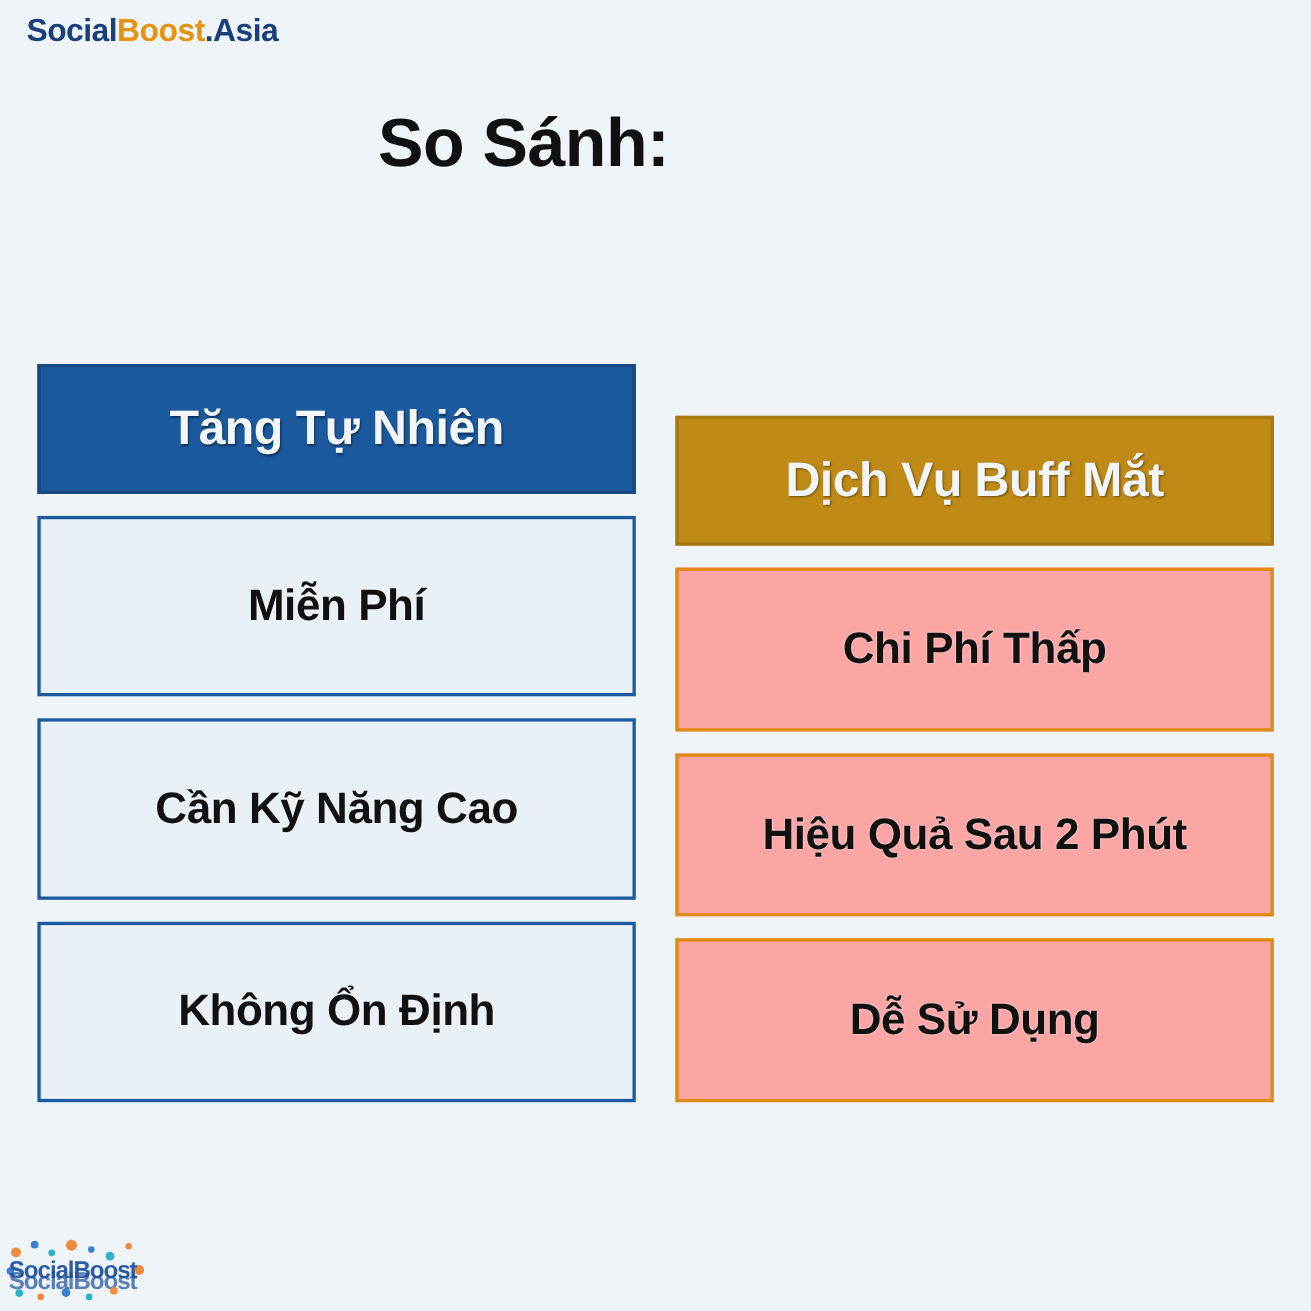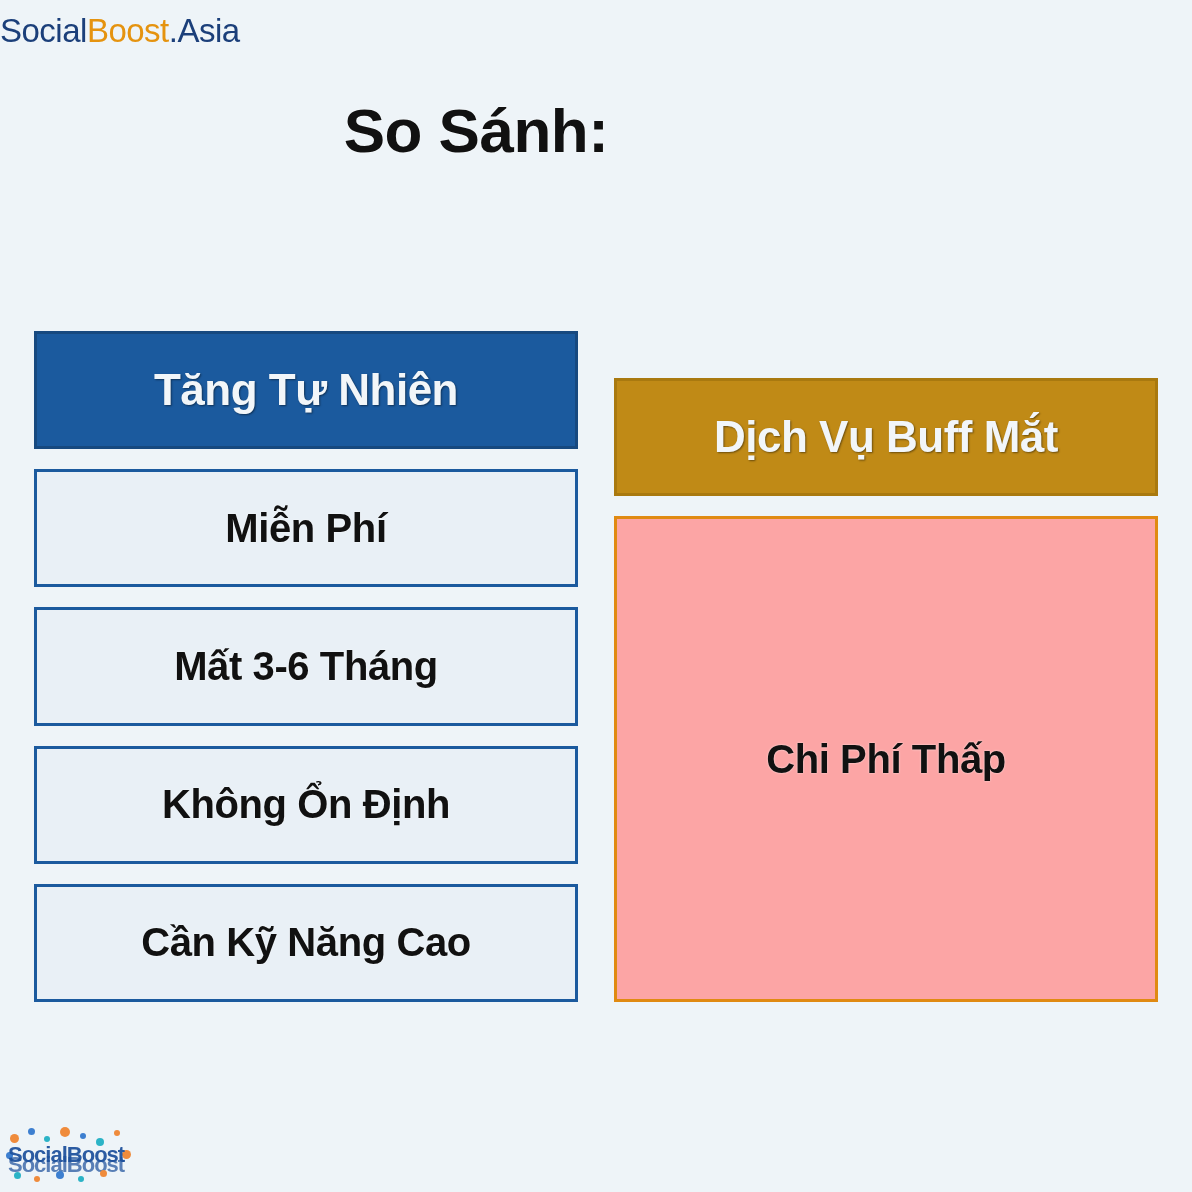--- a/index.html
+++ b/index.html
@@ -11,24 +11,24 @@
     height: 1192px;
     background: #eef4f8;
     font-family: "Liberation Sans", sans-serif;
     overflow: hidden;
     position: relative;
   }
 
   
   #brand-logo {
     position: absolute;
-    left: 0;
+    left: 24px;
     top: 14px;
-    font-size: 33px;
-    font-weight: normal;
+    font-size: 29px;
+    font-weight: bold;
     letter-spacing: -0.5px;
     line-height: 1;
     white-space: nowrap;
   }
   #brand-logo .w1 { color: #1b3f7a; }
   #brand-logo .w2 { color: #e5930f; }
   #brand-logo .w3 { color: #1b3f7a; }
 
   
   #title-block {
@@ -152,30 +152,31 @@
 <div id="title-block">
   <span class="tline l1">So Sánh:</span>
 </div>
 
 <div id="compare-area">
 
   <div class="compare-column col-natural">
     <div class="col-header">Tăng Tự Nhiên</div>
     <div class="col-rows">
       <div class="cell">Miễn Phí</div>
-      <div class="cell">Mất 3-6 Tháng</div>
+      <div class="cell">Cần Kỹ Năng Cao</div>
       <div class="cell">Không Ổn Định</div>
-      <div class="cell">Cần Kỹ Năng Cao</div>
     </div>
   </div>
 
   <div class="compare-column col-service">
     <div class="col-header">Dịch Vụ Buff Mắt</div>
     <div class="col-rows">
       <div class="cell">Chi Phí Thấp</div>
+      <div class="cell">Hiệu Quả Sau 2 Phút</div>
+      <div class="cell">Dễ Sử Dụng</div>
     </div>
   </div>
 
 </div>
 
 <div id="watermark">
   <span class="dot" style="left:6px;  top:8px;  width:9px;  height:9px;  background:#ef8b3c;"></span>
   <span class="dot" style="left:24px; top:2px;  width:7px;  height:7px;  background:#3d7fd0;"></span>
   <span class="dot" style="left:40px; top:10px; width:6px;  height:6px;  background:#2bb3c6;"></span>
   <span class="dot" style="left:56px; top:1px;  width:10px; height:10px; background:#ef8b3c;"></span>

